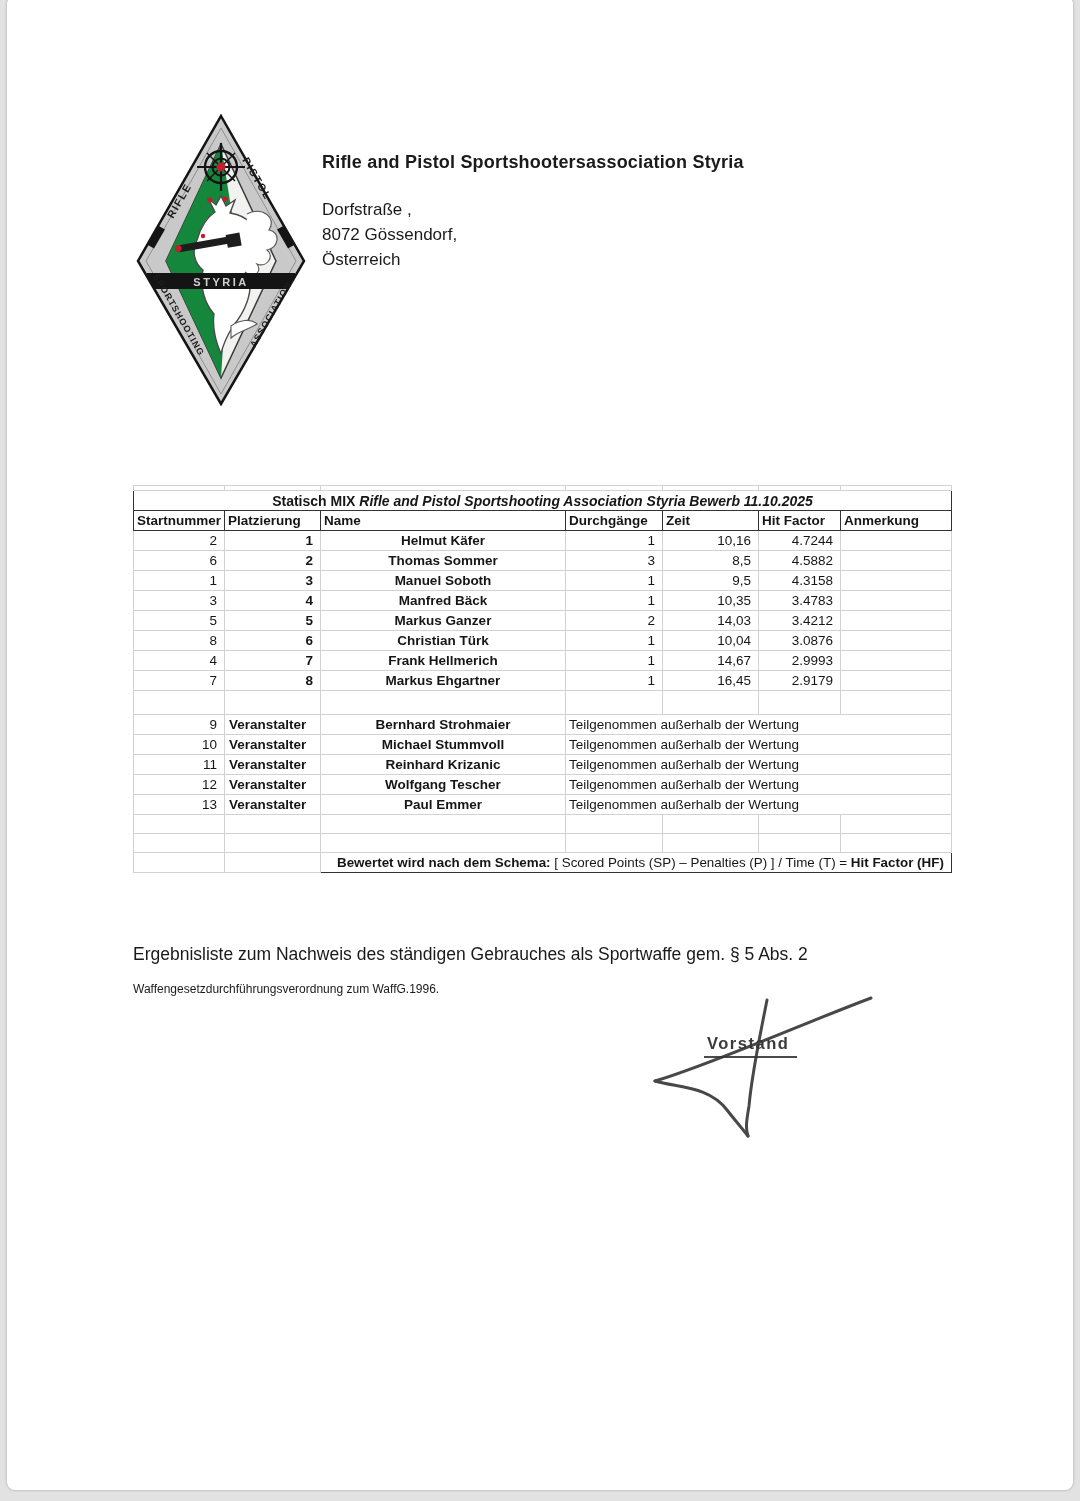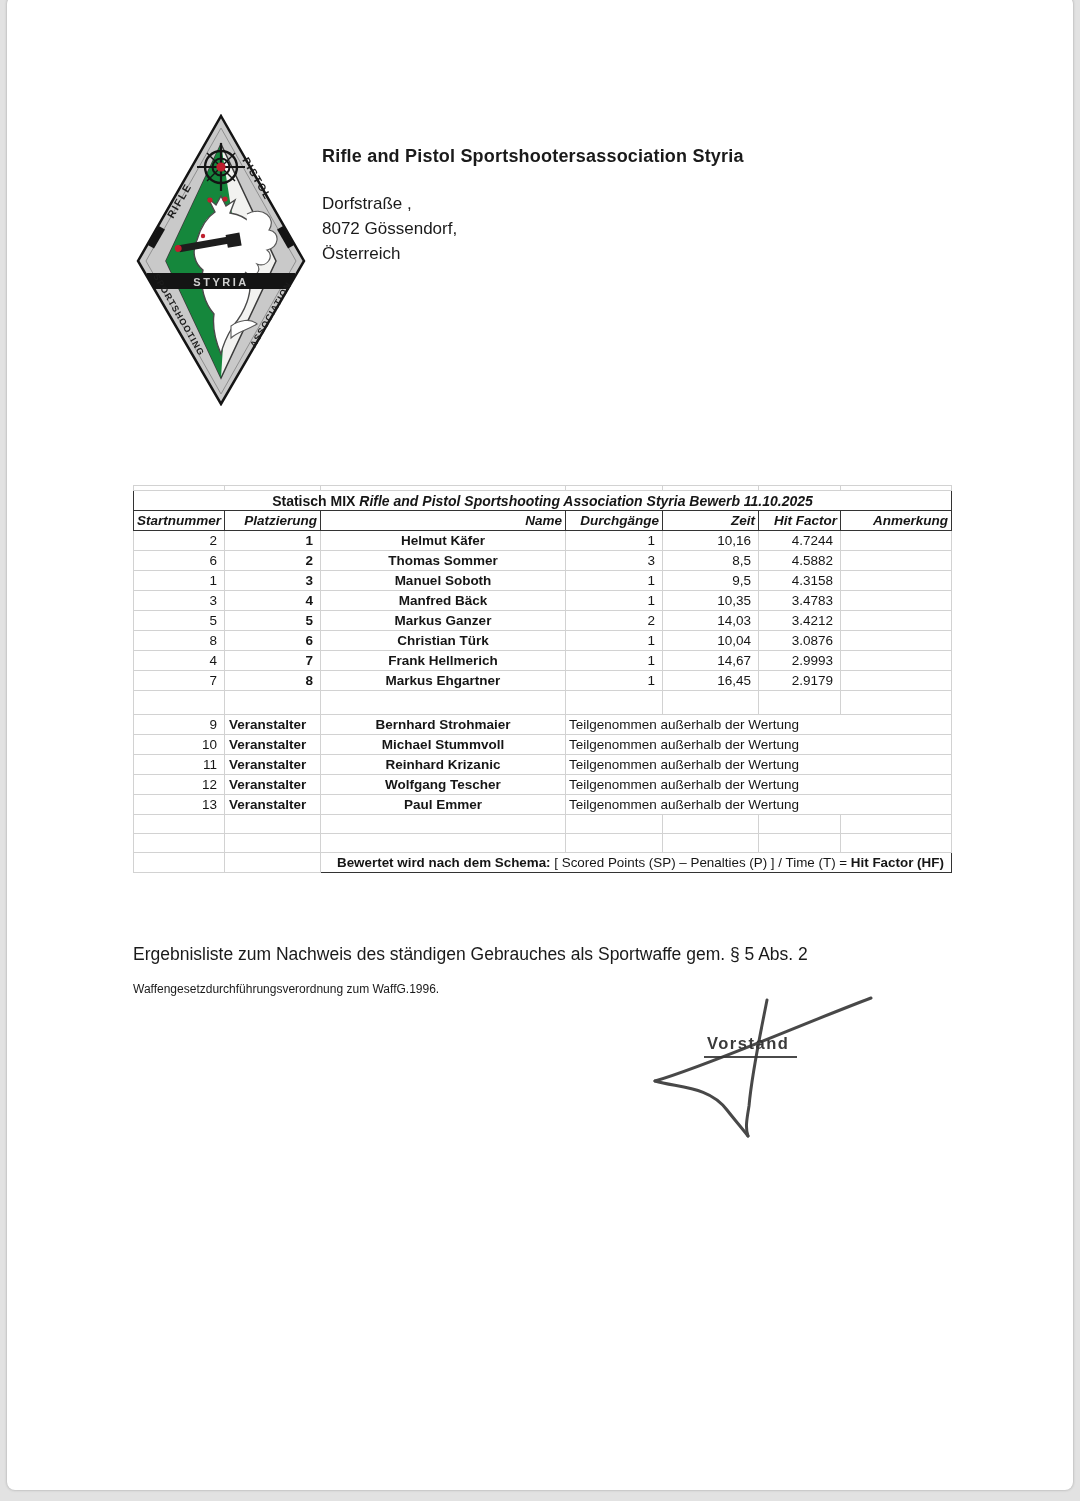--- a/index.html
+++ b/index.html
@@ -13,41 +13,41 @@
   .page{
     position:absolute;left:7px;top:-4px;
     width:1066px;height:1494px;
     background:#ffffff;
     border-radius:8px;
     box-shadow:0 0 3px rgba(0,0,0,.28);
   }
   
   .logo{position:absolute;left:128px;top:118px;width:172px;height:292px;}
   .org-block{position:absolute;left:315px;top:150px;color:#1a1a1a;}
-  .org-name{font-size:18px;font-weight:bold;margin:0 0 24px 0;letter-spacing:.2px;}
+  .org-name{font-size:18px;font-weight:bold;margin:6px 0 24px 0;letter-spacing:.2px;}
   .addr-line{font-size:17px;line-height:25px;display:block;}
   
   table.rtable{
     position:absolute;left:126px;top:489px;width:818px;
     border-collapse:collapse;table-layout:fixed;
     font-size:13.5px;color:#161616;
   }
   .rtable td{
     border:1px solid #d2d2d2;
     padding:0 3px;height:19px;
     overflow:visible;white-space:nowrap;
     vertical-align:middle;
   }
   tr.sliver td{height:4px;padding:0;}
   td.title-cell{
     border:1px solid #333;text-align:center;font-weight:bold;font-size:14px;
   }
   td.title-cell .it{font-style:italic;}
   td.head-cell{
-    border:1px solid #333;font-weight:bold;text-align:right;font-size:13.5px;font-style:italic;
+    border:1px solid #333;font-weight:bold;text-align:left;font-size:13.5px;
   }
   td.numc{text-align:right;padding-right:7px;}
   td.boldnum{font-weight:bold;}
   td.namec{text-align:center;padding-left:3px;font-weight:bold;}
   td.orglabel{font-weight:bold;text-align:left;padding-left:4px;}
   td.notec{text-align:left;}
   tr.gaprow td{height:23px;}
   tr.tailrow td{height:18px;}
   td.schema-cell{
     border:1px solid #333;text-align:left;padding-left:16px;font-size:13.4px;

